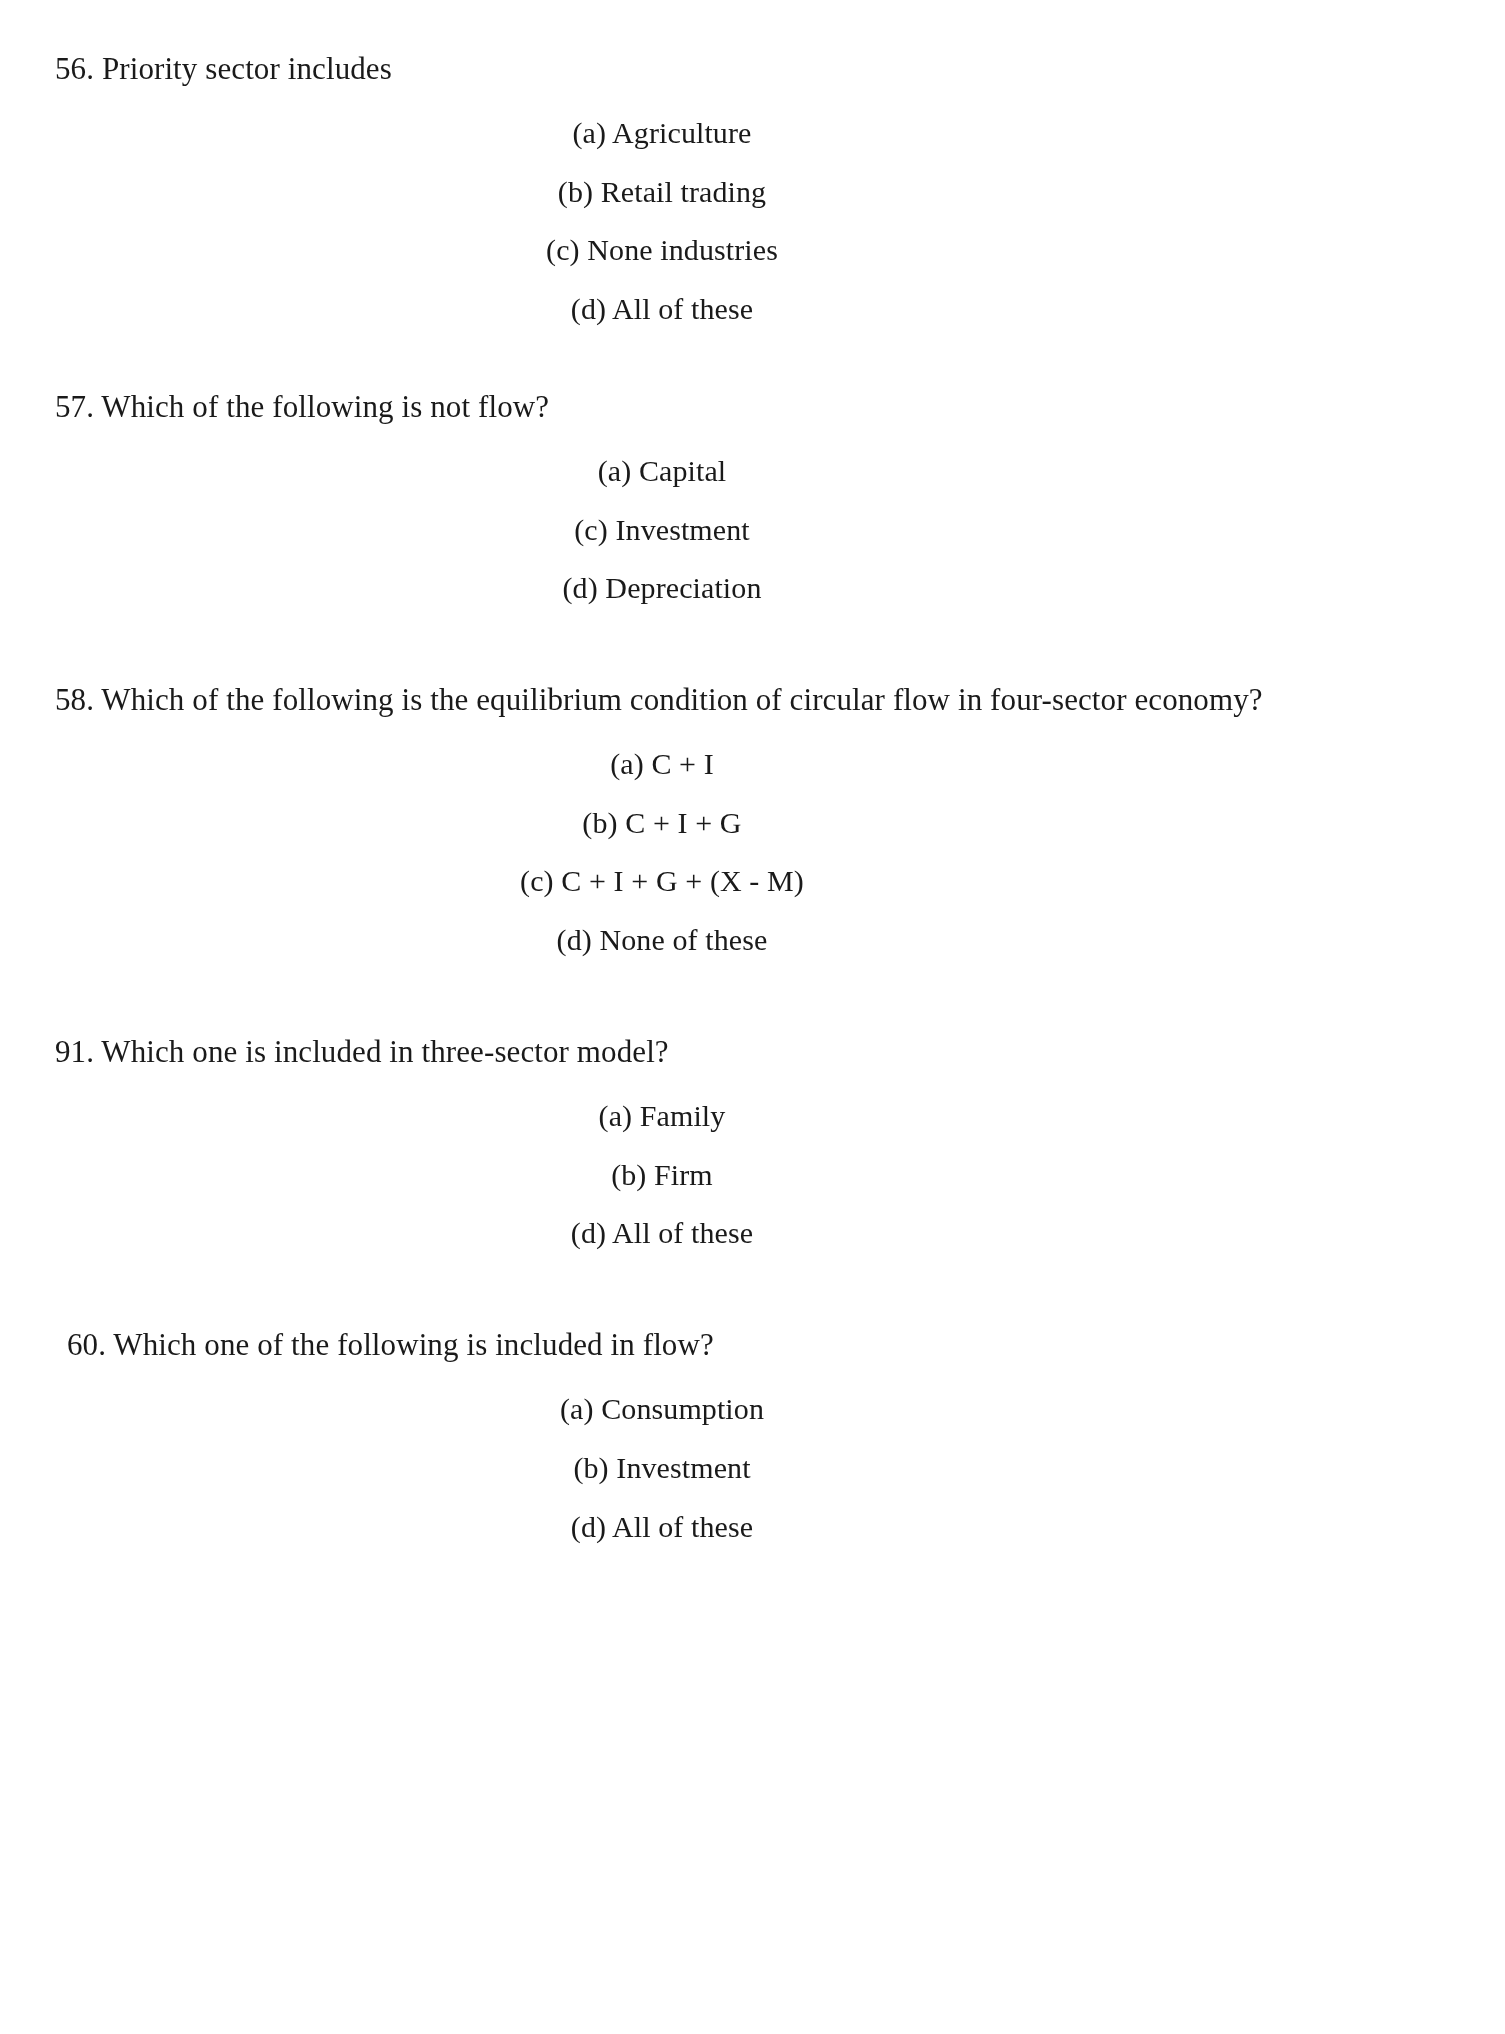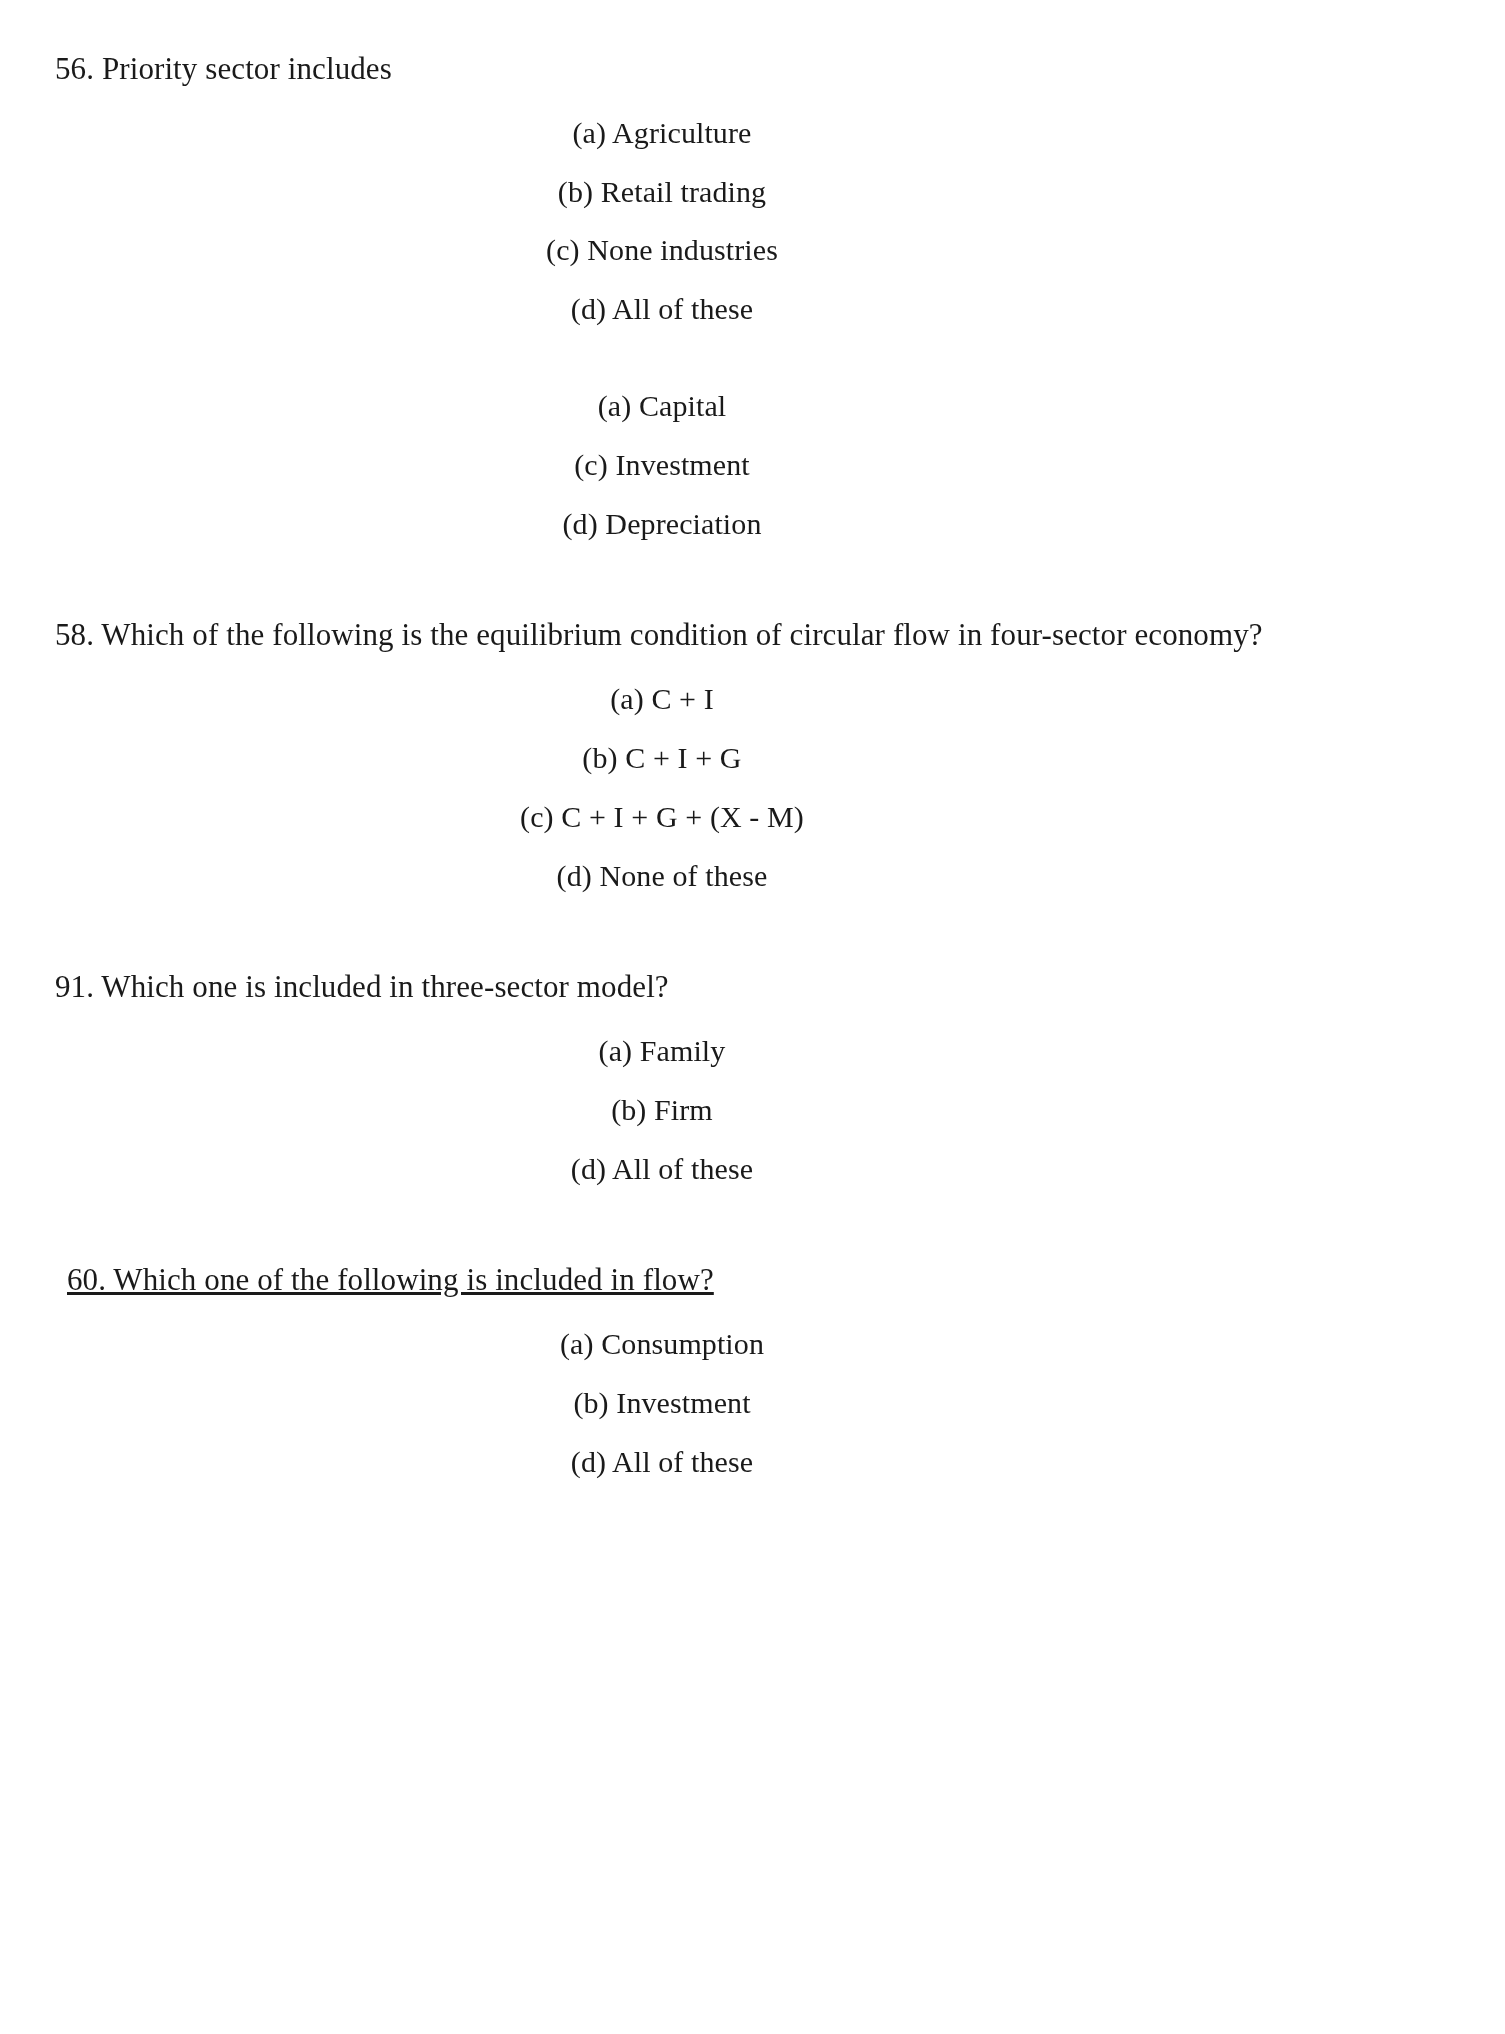--- a/index.html
+++ b/index.html
@@ -27,21 +27,20 @@
     margin-bottom: 0;
   }
   .q-text {
     font-size: 31px;
     line-height: 1.38;
     margin: 0 0 22px 0;
     letter-spacing: 0.1px;
   }
   .q-indent {
     padding-left: 12px;
-    text-decoration: underline;
   }
   .option {
     font-size: 30px;
     line-height: 1.36;
     margin: 0 0 18px 0;
     letter-spacing: 0.1px;
     text-align: center;
   }
   .option:last-child {
     margin-bottom: 0;
@@ -60,20 +59,21 @@
 
   <div class="question-block">
     <p class="q-text">56. Priority sector includes</p>
     <p class="option">(a) Agriculture</p>
     <p class="option">(b) Retail trading</p>
     <p class="option">(c) None industries</p>
     <p class="option">(d) All of these</p>
   </div>
 
   <div class="question-block gap-large">
+    <p class="q-text">57. Which of the following is not flow?</p>
     <p class="option">(a) Capital</p>
     <p class="option">(c) Investment</p>
     <p class="option">(d) Depreciation</p>
   </div>
 
   <div class="question-block gap-large">
     <p class="q-text">58. Which of the following is the equilibrium condition of circular flow in four-sector economy?</p>
     <p class="option">(a) C + I</p>
     <p class="option">(b) C + I + G</p>
     <p class="option">(c) C + I + G + (X - M)</p>

